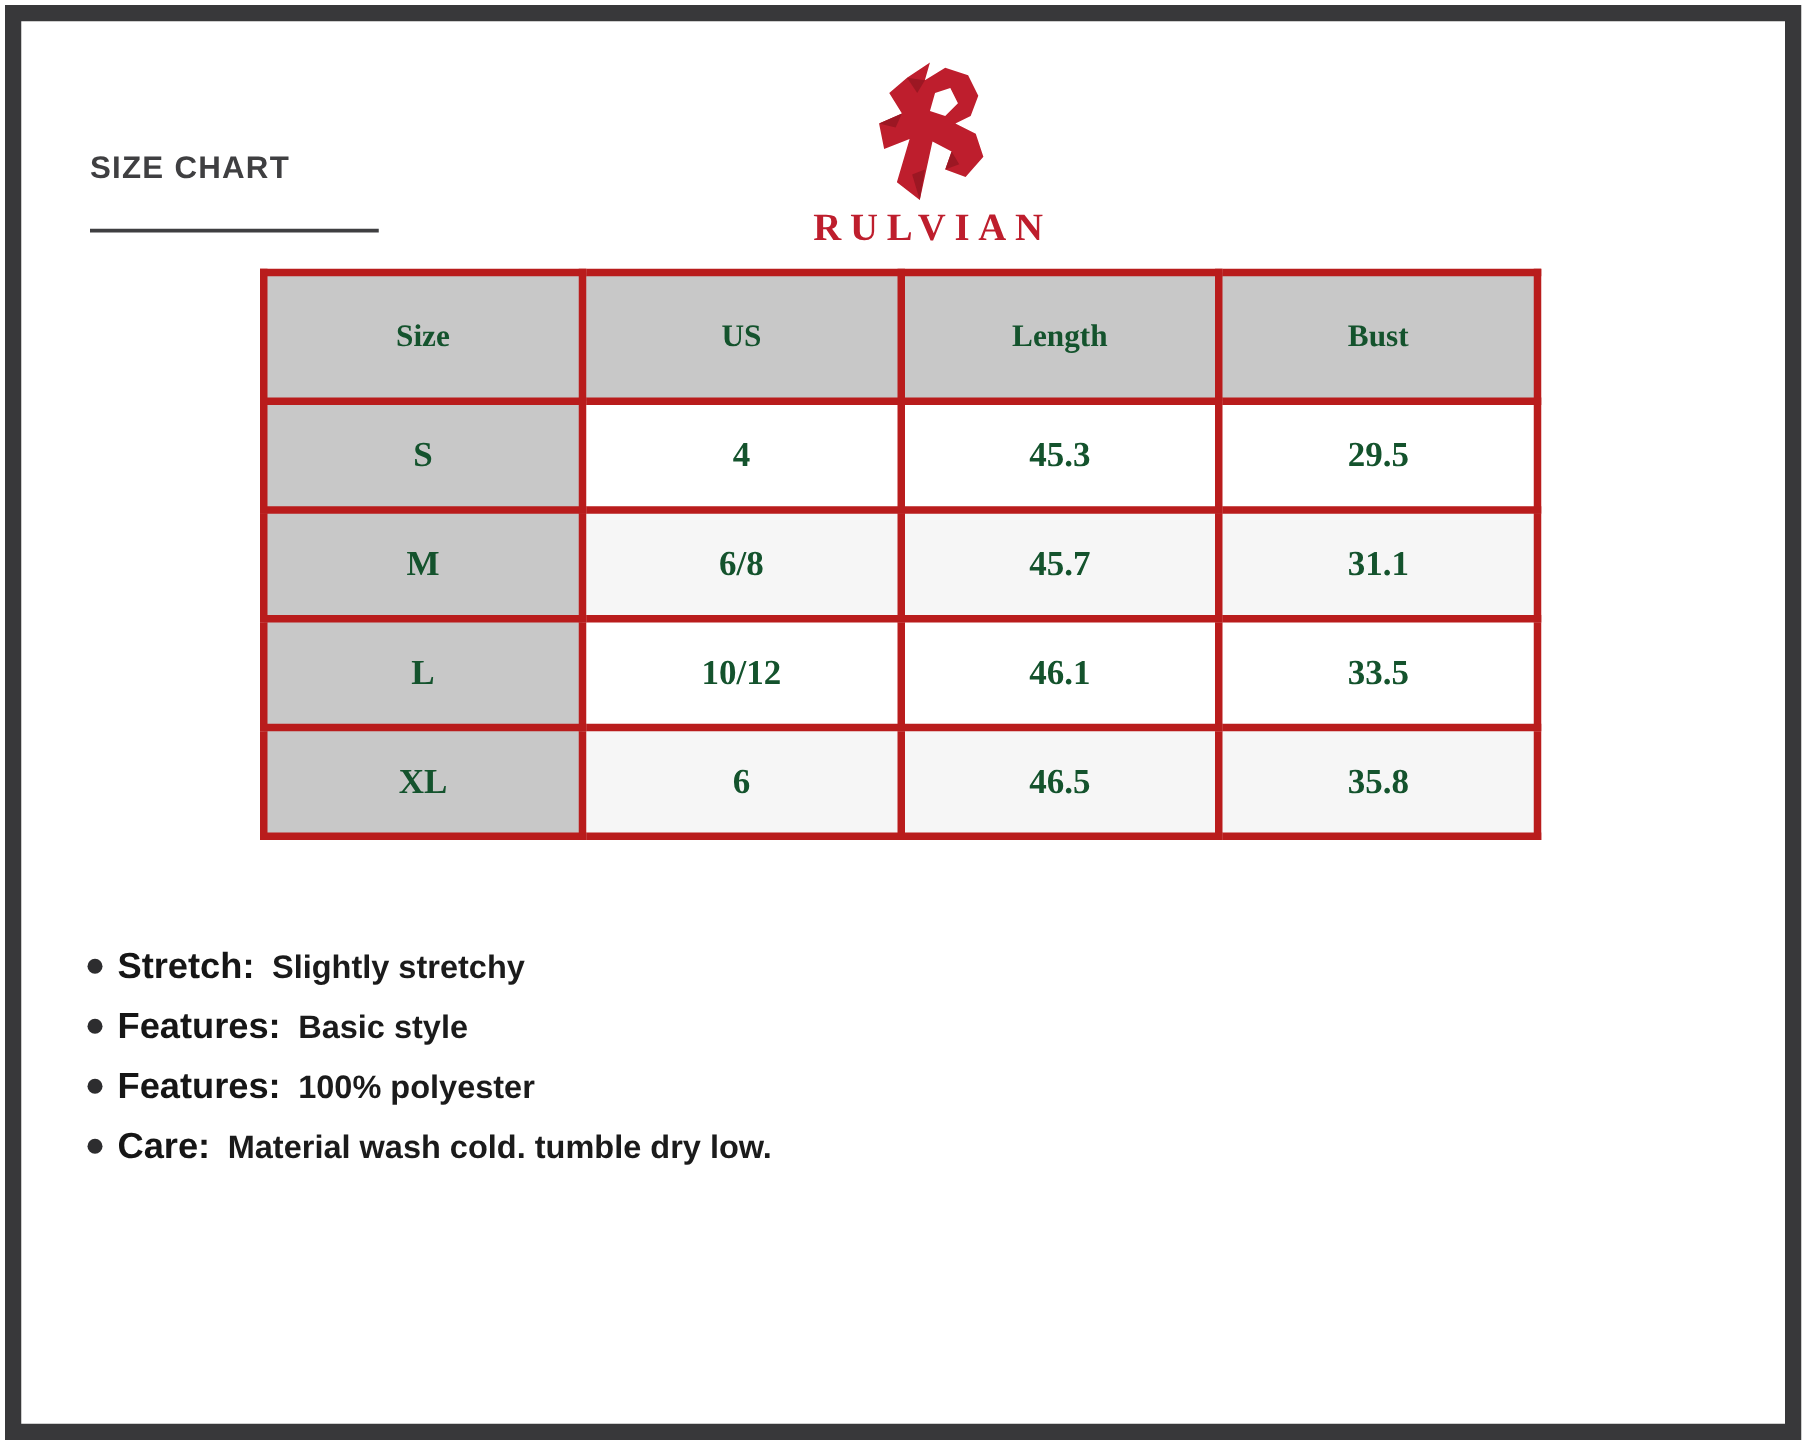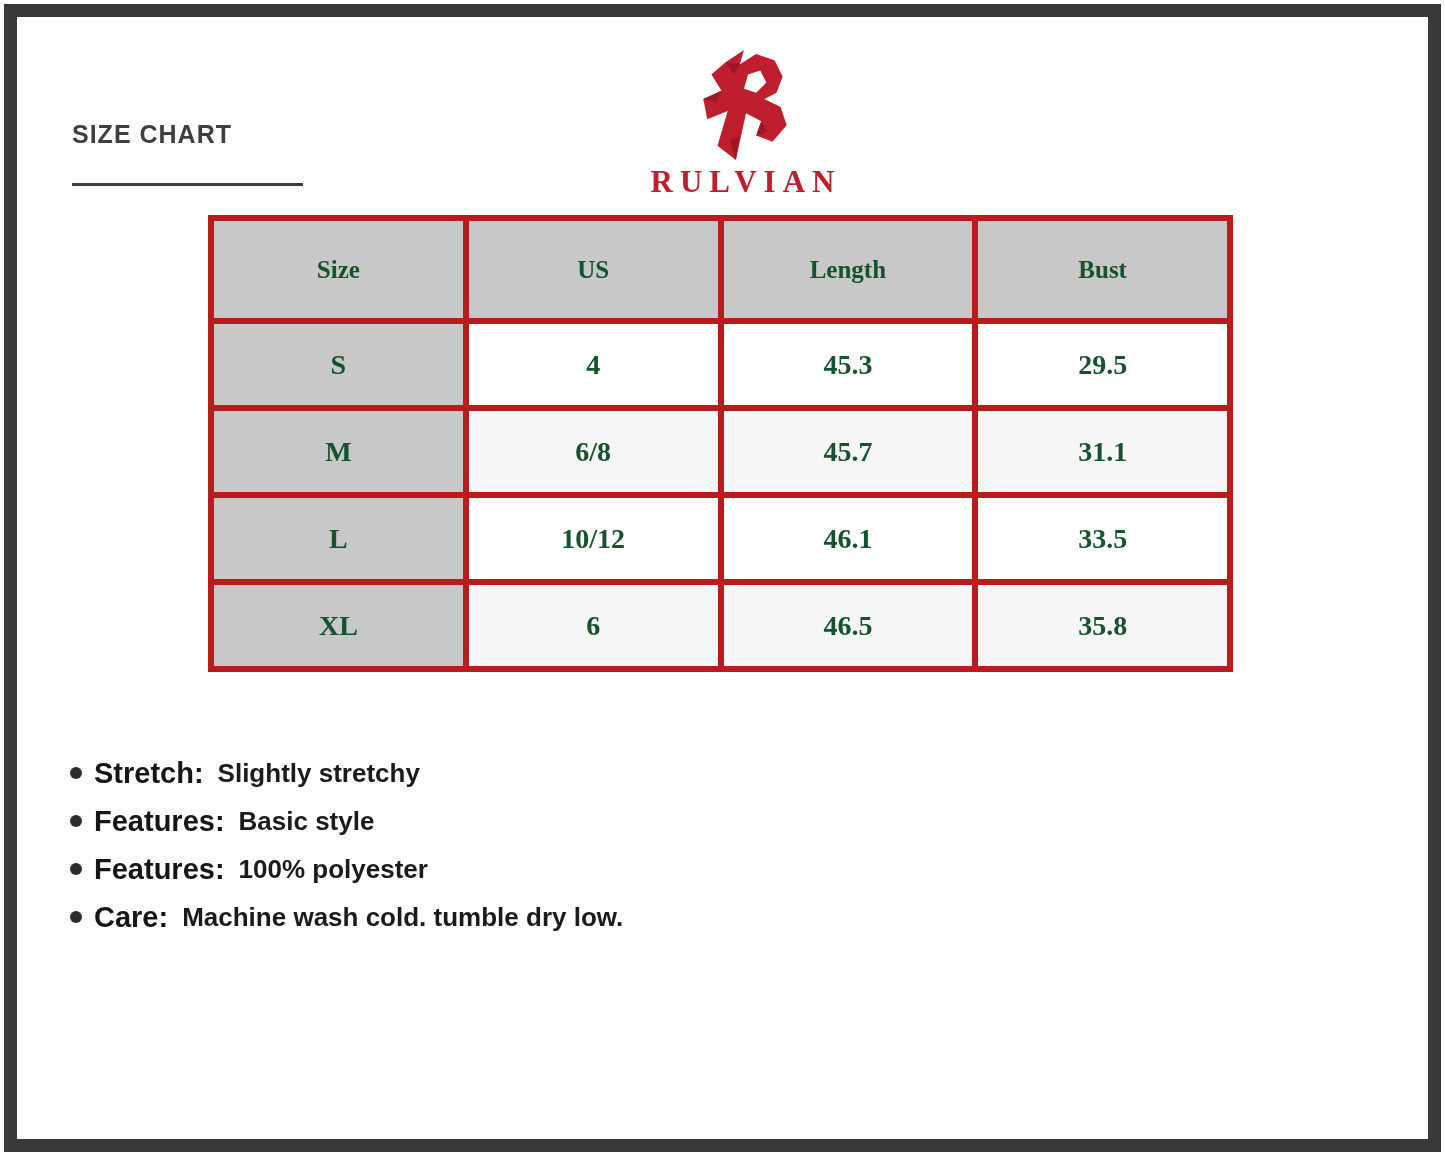--- a/index.html
+++ b/index.html
@@ -194,17 +194,17 @@
       <span class="detail-value">Basic style</span>
     </div>
     <div class="detail-item">
       <span class="bullet"></span>
       <span class="detail-label">Features:</span>
       <span class="detail-value">100% polyester</span>
     </div>
     <div class="detail-item">
       <span class="bullet"></span>
       <span class="detail-label">Care:</span>
-      <span class="detail-value">Machine wash cold. tumble dry low.</span>
+      <span class="detail-value">Material wash cold. tumble dry low.</span>
     </div>
   </div>
 
 </div>
 
 </body></html>

